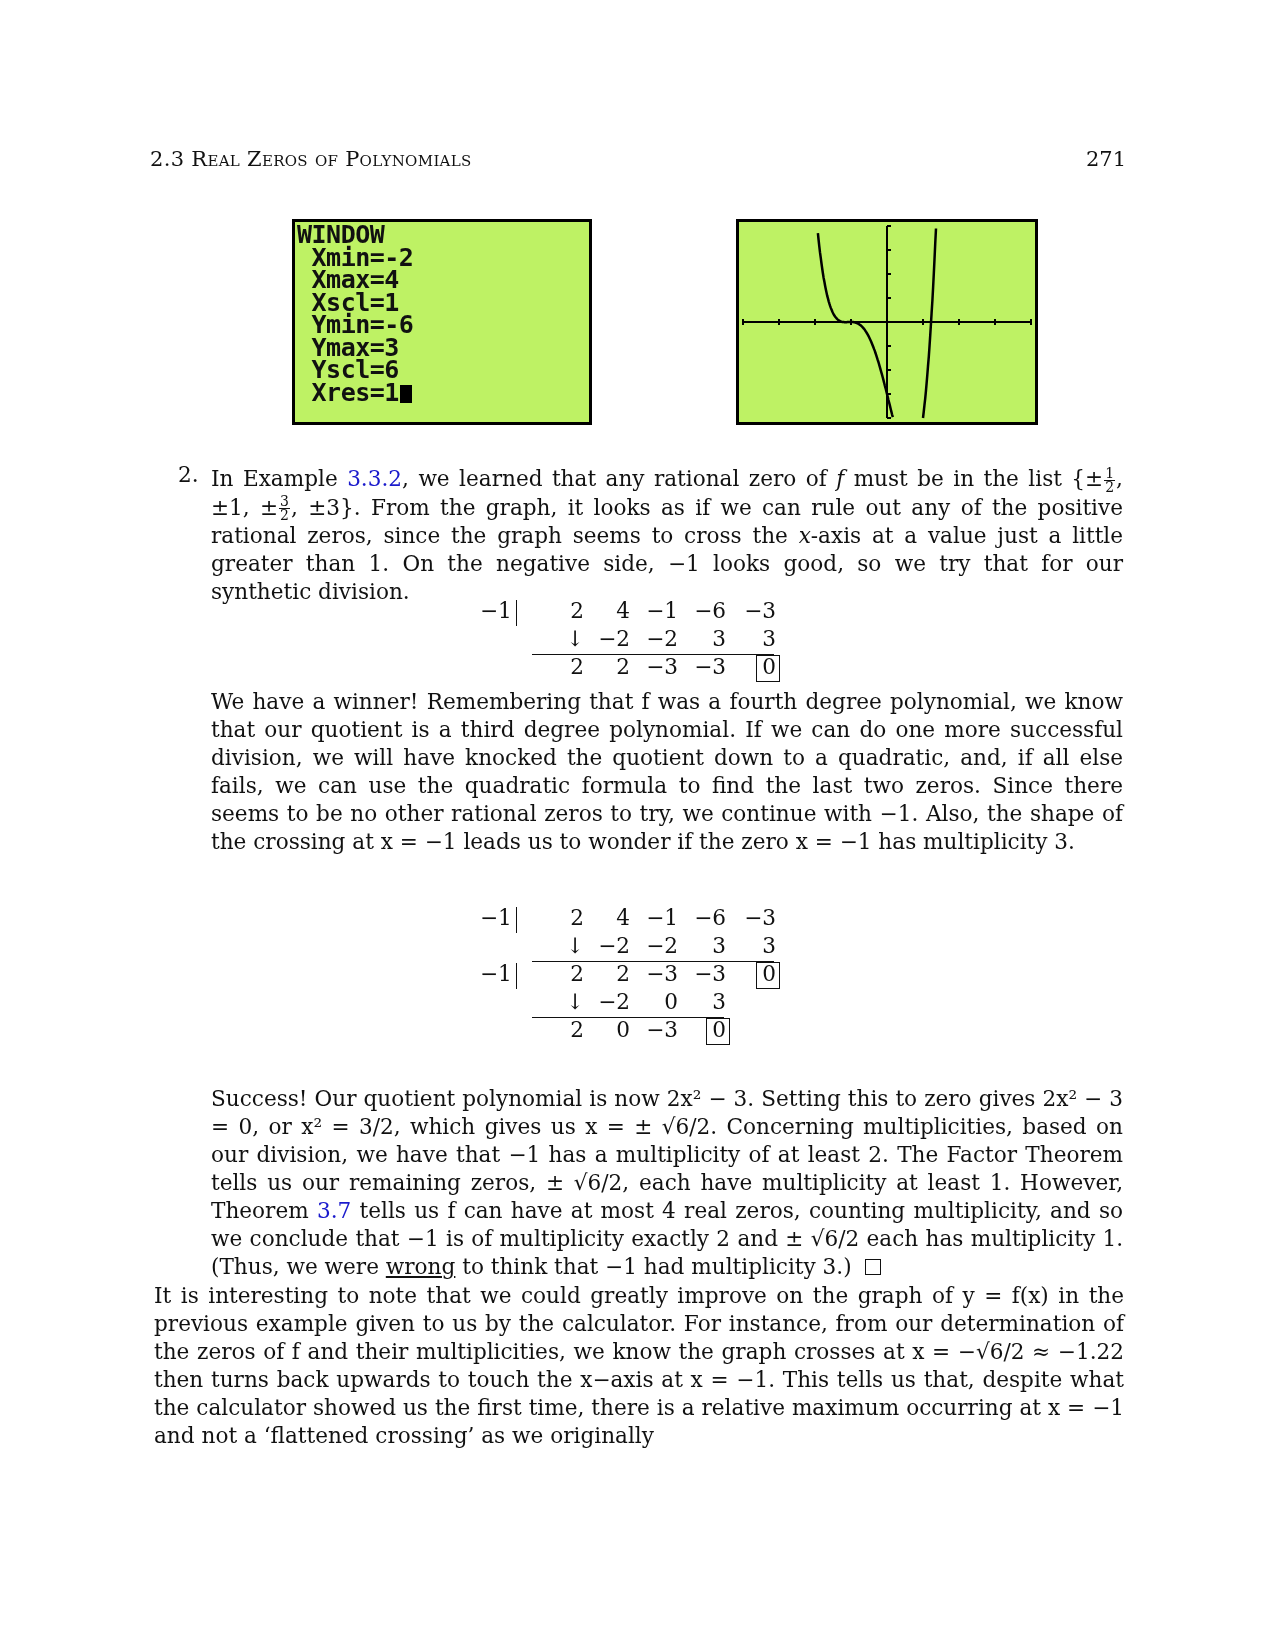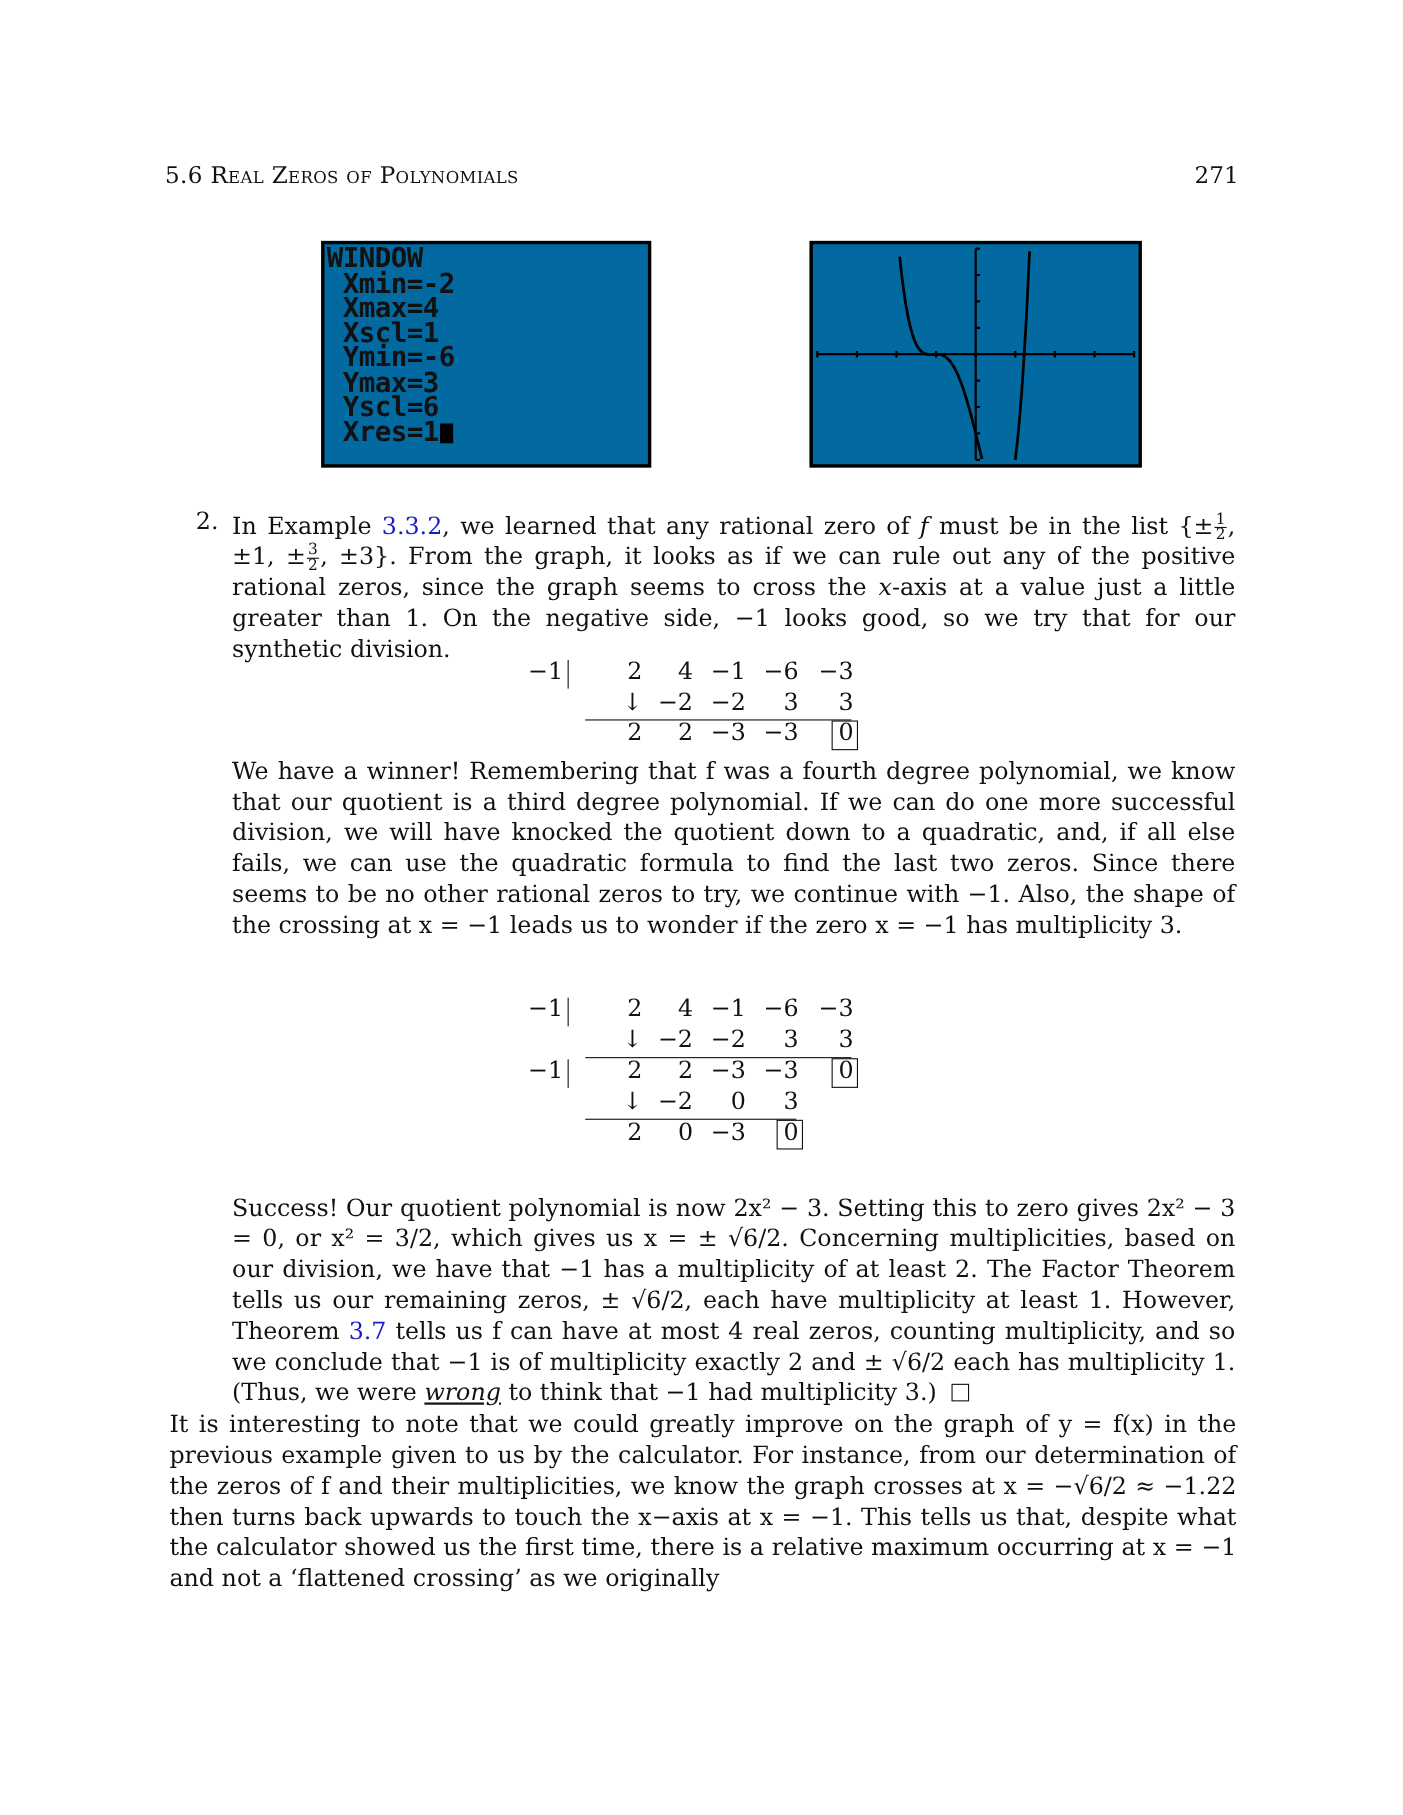--- a/index.html
+++ b/index.html
@@ -4,21 +4,21 @@
 <style>
   html, body { margin: 0; padding: 0; background: #ffffff; }
   body { width: 1275px; height: 1650px; position: relative; overflow: hidden;
          font-family: "DejaVu Serif", "Liberation Serif", serif; color: #111; }
   .page { position: absolute; left: 0; top: 0; width: 1275px; height: 1650px; }
   .running-head { position: absolute; left: 150px; top: 147px; width: 976px; height: 30px;
                   font-size: 21px; }
   .running-head .title { position: absolute; left: 0; top: 0; font-variant: small-caps; letter-spacing: 0.3px; }
   .running-head .pageno { position: absolute; right: 0; top: 0; }
 
-  .calc { position: absolute; border: 3px solid #000; background: #0369a1; box-sizing: border-box; }
+  .calc { position: absolute; border: 3px solid #000; background: #bef264; box-sizing: border-box; }
   .calc-window { left: 292px; top: 219px; width: 300px; height: 206px; }
   .calc-graph  { left: 736px; top: 219px; width: 302px; height: 206px; }
   .calc-window pre { margin: 0; padding: 2px 0 0 2px; font-family: "DejaVu Sans Mono", "Liberation Mono", monospace;
                      font-size: 25px; line-height: 22.5px; font-weight: bold; letter-spacing: -0.5px; }
   .calc-window .line { display: block; white-space: pre; }
   .cursor { display: inline-block; width: 12px; height: 18px; background: #000; vertical-align: -2px; margin-left: 1px; }
   .calc-graph svg { position: absolute; left: 0; top: 0; }
 
   .text { position: absolute; font-size: 21.6px; line-height: 28px; text-align: justify; }
   .text p { margin: 4px; }
@@ -30,30 +30,30 @@
   .frac { display: inline-block; vertical-align: middle; text-align: center; font-size: 14px; line-height: 13px; margin: 0 1px; }
   .frac .n { display: block; border-bottom: 1px solid #111; padding: 0 1px; }
   .frac .d { display: block; }
 
   .synth { position: absolute; font-size: 21.6px; }
   .synth .cell { position: absolute; text-align: right; width: 46px; }
   .synth .rule { position: absolute; height: 1px; background: #111; }
   .synth .vbar { position: absolute; width: 1px; background: #111; }
   .synth .box { position: absolute; border: 1px solid #111; }
 
-  .underline { text-decoration: underline; font-style: italic; }
+  .underline { text-decoration: underline; }
   .qed { display: inline-block; width: 14px; height: 14px; border: 1px solid #111; vertical-align: -1px; }
 </style>
 </head>
 <body>
 
 <div class="page">
 
   <div class="running-head">
-    <span class="title">5.6 Real Zeros of Polynomials</span>
+    <span class="title">2.3 Real Zeros of Polynomials</span>
     <span class="pageno">271</span>
   </div>
 
   <div class="calc calc-window">
     <pre><span class="line">WINDOW</span><span class="line"> Xmin=-2</span><span class="line"> Xmax=4</span><span class="line"> Xscl=1</span><span class="line"> Ymin=-6</span><span class="line"> Ymax=3</span><span class="line"> Yscl=6</span><span class="line"><span> Xres=1</span><span class="cursor"></span></span></pre>
   </div>
 
   <div class="calc calc-graph">
     <svg id="graph-svg" width="296" height="200">
         <line x1="4" y1="100" x2="292" y2="100" stroke="#000" stroke-width="2"></line>

